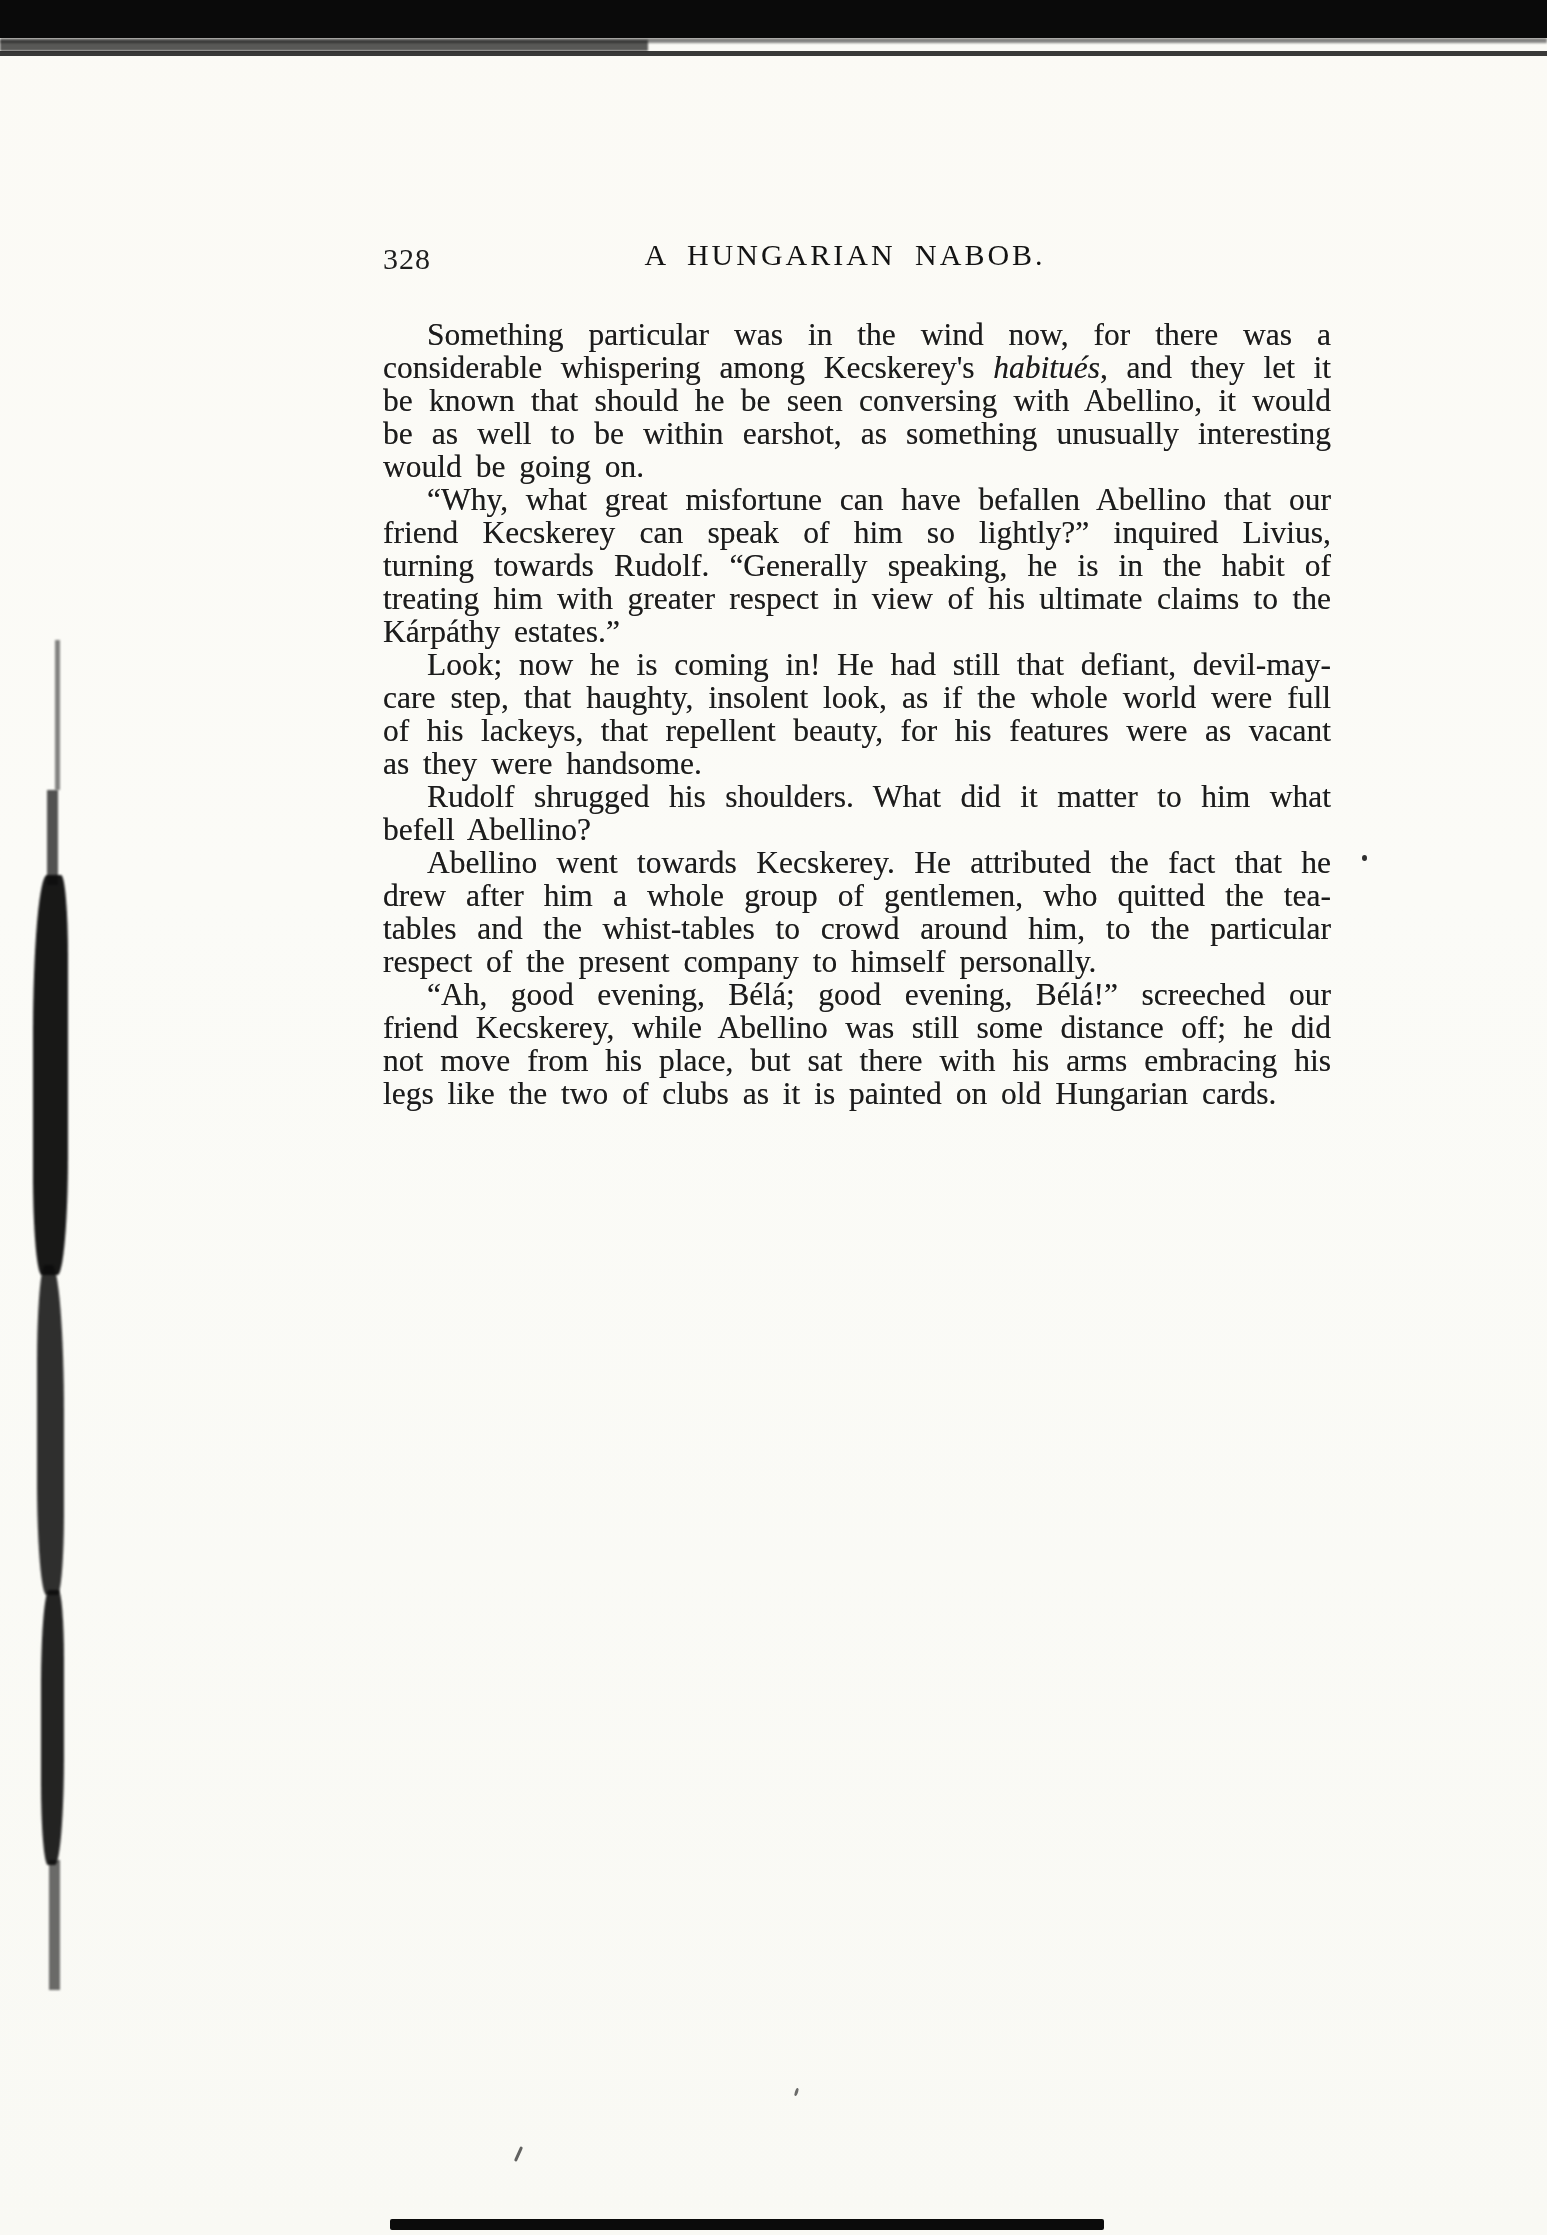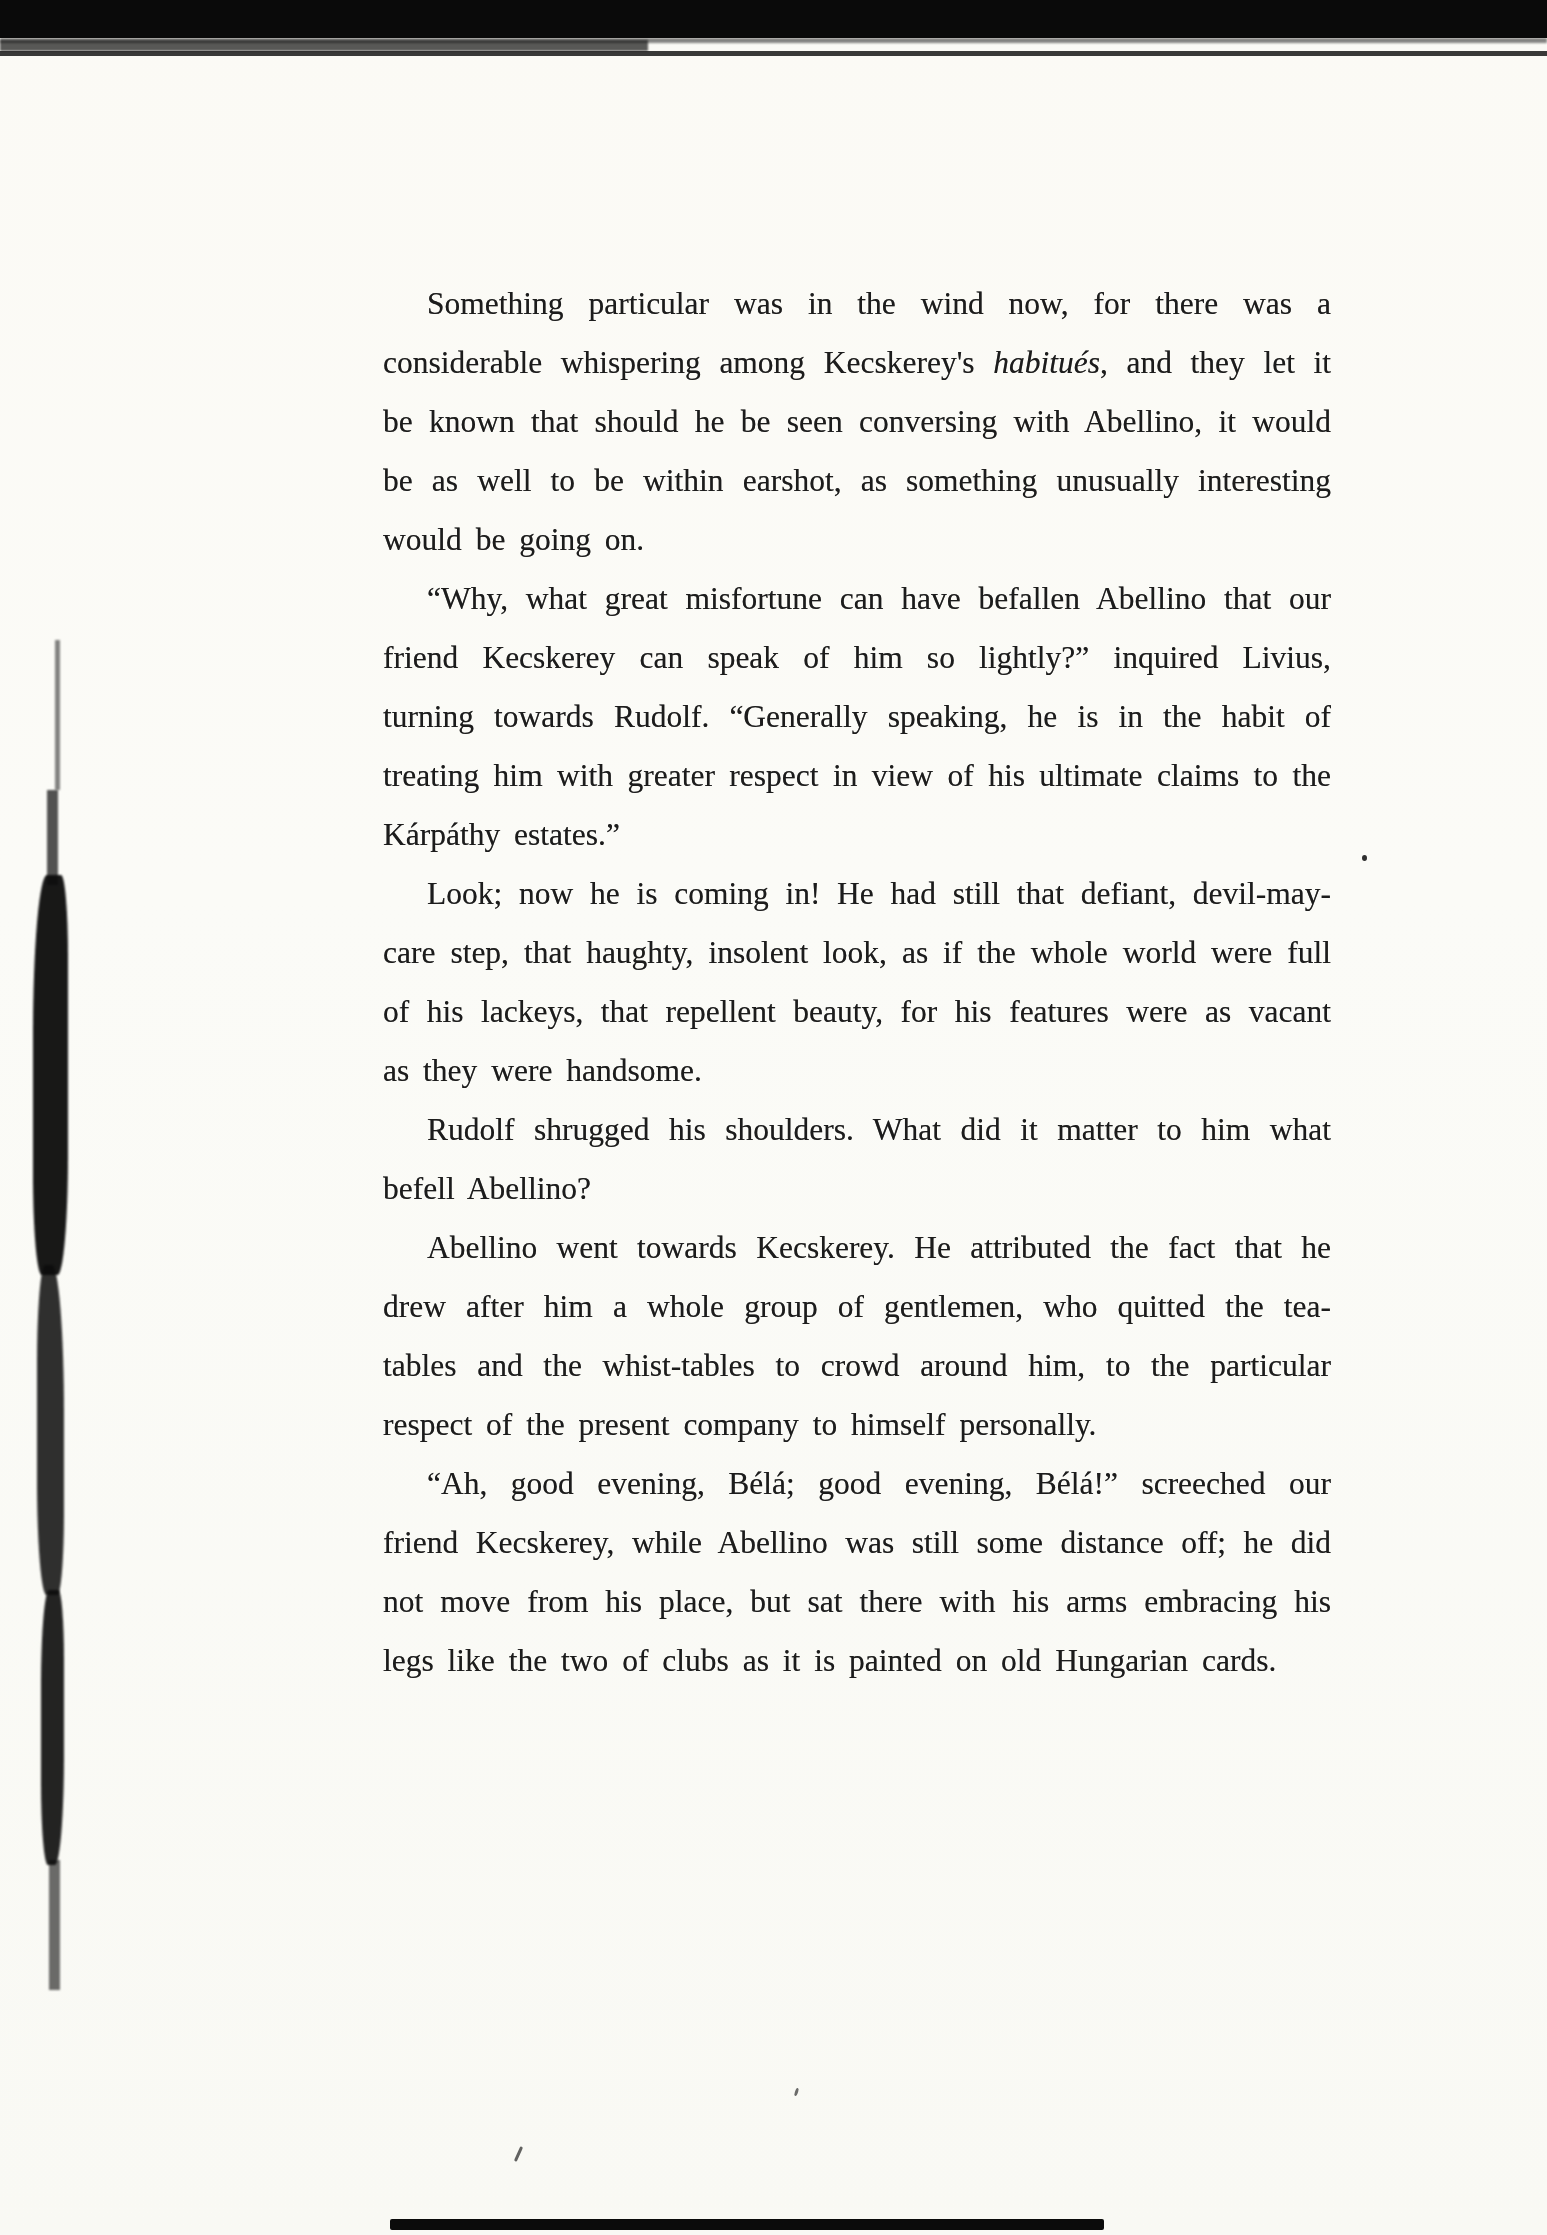--- a/index.html
+++ b/index.html
@@ -55,21 +55,21 @@
     position:absolute; left:0; top:4px;
     font-size:30px; letter-spacing:1px; color:#1d1d1d;
   }
   .running-title {
     display:block; text-align:center; transform:translateX(-12px);
     font-size:30px; letter-spacing:3px; word-spacing:9px; color:#141414;
   }
   .text-block {
     margin-top:36px;
     text-align:justify;
-    font-size:31.5px; line-height:59px;
+    font-size:31.5px; line-height:33px;
     color:#1c1c1c;
     word-spacing:6px;
     text-shadow:0 0 0.5px rgba(20,20,20,.55);
   }
   .para { text-indent:44px; }
   .italic { font-style:italic; }
 </style>
 </head>
 <body>
 
@@ -84,20 +84,24 @@
   <div class="smudge sm3"></div>
   <div class="smudge sm4"></div>
   <div class="smudge sm5"></div>
   <div class="smudge sm6"></div>
 
   <div class="speck sp1"></div>
   <div class="speck sp2"></div>
   <div class="speck sp3"></div>
 
   <div class="content">
+    <div class="header-row">
+      <span class="page-num">328</span>
+      <span class="running-title">A HUNGARIAN NABOB.</span>
+    </div>
     <div class="text-block">
         <p class="para"><span>Something particular was in the wind now, for there was a considerable whispering among Kecskerey's </span><span class="italic">habitués</span><span>, and they let it be known that should he be seen conversing with Abellino, it would be as well to be within earshot, as something unusually interesting would be going on.</span></p>
         <p class="para"><span>“Why, what great misfortune can have befallen Abellino that our friend Kecskerey can speak of him so lightly?” inquired Livius, turning towards Rudolf. “Generally speaking, he is in the habit of treating him with greater respect in view of his ultimate claims to the Kárpáthy estates.”</span></p>
         <p class="para"><span>Look; now he is coming in! He had still that defiant, devil-may-care step, that haughty, insolent look, as if the whole world were full of his lackeys, that repellent beauty, for his features were as vacant as they were handsome.</span></p>
         <p class="para"><span>Rudolf shrugged his shoulders. What did it matter to him what befell Abellino?</span></p>
         <p class="para"><span>Abellino went towards Kecskerey. He attributed the fact that he drew after him a whole group of gentlemen, who quitted the tea-tables and the whist-tables to crowd around him, to the particular respect of the present company to himself personally.</span></p>
         <p class="para"><span>“Ah, good evening, Bélá; good evening, Bélá!” screeched our friend Kecskerey, while Abellino was still some distance off; he did not move from his place, but sat there with his arms embracing his legs like the two of clubs as it is painted on old Hungarian cards.</span></p>
       </div>
   </div>
 

